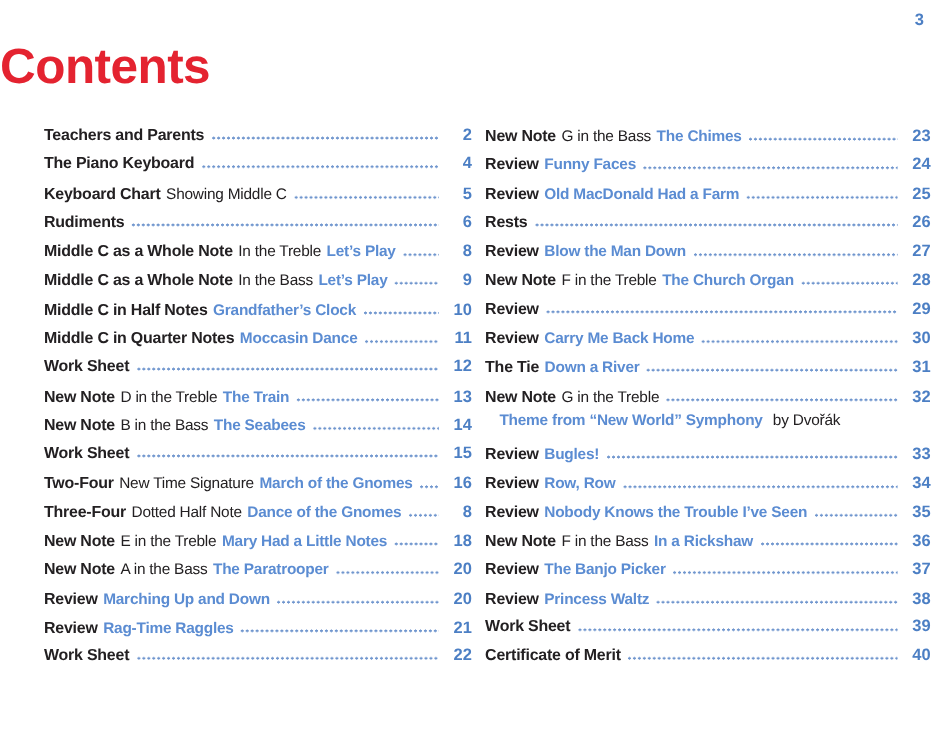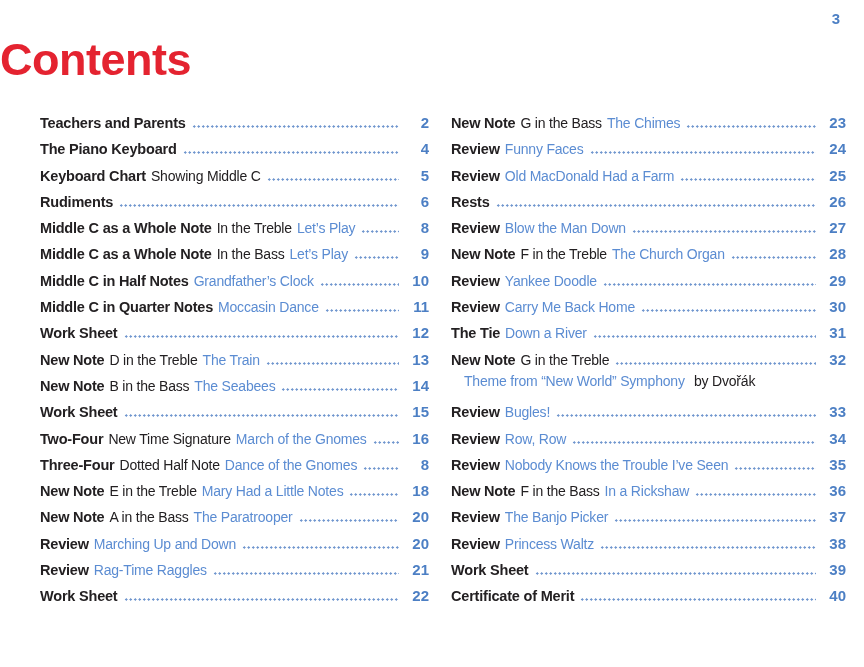--- a/index.html
+++ b/index.html
@@ -27,39 +27,39 @@
     font-size: 45px;
     line-height: 48px;
     font-weight: 700;
     color: var(--title_red, #E42330);
     letter-spacing: -0.5px;
   }
   .toc {
     display: flex;
     margin: 26px 18px 0 40px;
   }
-  .col-left { width: 389px; margin-right: 22px; }
+  .col-left { width: 389px; margin-right: 12px; }
   .col-right { flex: 1; }
   .entry { }
   .line1 {
     display: flex;
     align-items: baseline;
     height: 26.3px;
     line-height: 26.3px;
     white-space: nowrap;
     letter-spacing: -0.2px;
   }
   .seg { margin-right: 5px; }
   .seg-bold {
     font-weight: 700;
     font-size: 14.5px;
     color: var(--text_black, #232022);
   }
   .seg-plain { font-size: 14px; color: var(--text_black, #232022); }
-  .seg-song  { font-size: 14px; color: var(--song_blue, #5B8CD2); }
+  .seg-song  { font-size: 14px; color: var(--song_blue, #5B8CD2); font-weight: bold; }
   .dots {
     flex: 1 1 auto;
     min-width: 6px;
     height: 3px;
     margin: 0 6px 0 1px;
     background-image: radial-gradient(circle, var(--dot_blue, #7096CE) 1.05px, transparent 1.35px);
     background-size: 4.5px 3px;
     background-repeat: repeat-x;
     background-position: left bottom;
   }
@@ -331,21 +331,20 @@
       <span class="seg seg-song">The Church Organ</span>
       <span class="dots"></span>
       <span class="pg">28</span>
     </div>
 
   </div>
       <div class="entry">
     <div class="line1">
       <span class="seg seg-bold">Review</span>
 
-      <span class="seg seg-song">Yankee Doodle</span>
       <span class="dots"></span>
       <span class="pg">29</span>
     </div>
 
   </div>
       <div class="entry">
     <div class="line1">
       <span class="seg seg-bold">Review</span>
 
       <span class="seg seg-song">Carry Me Back Home</span>

